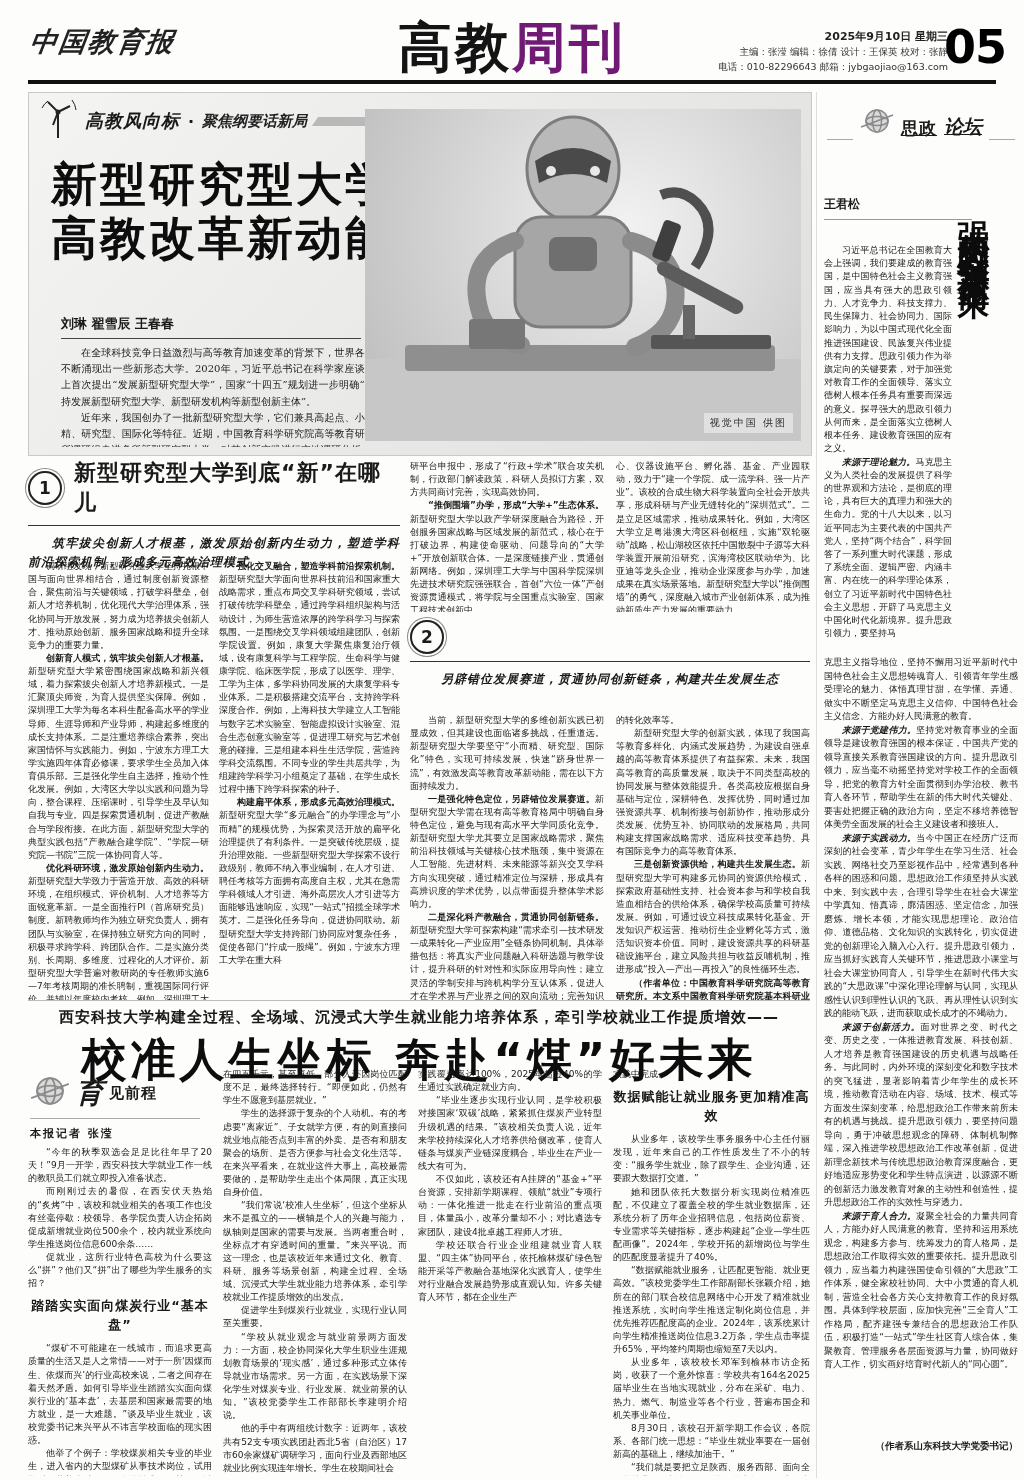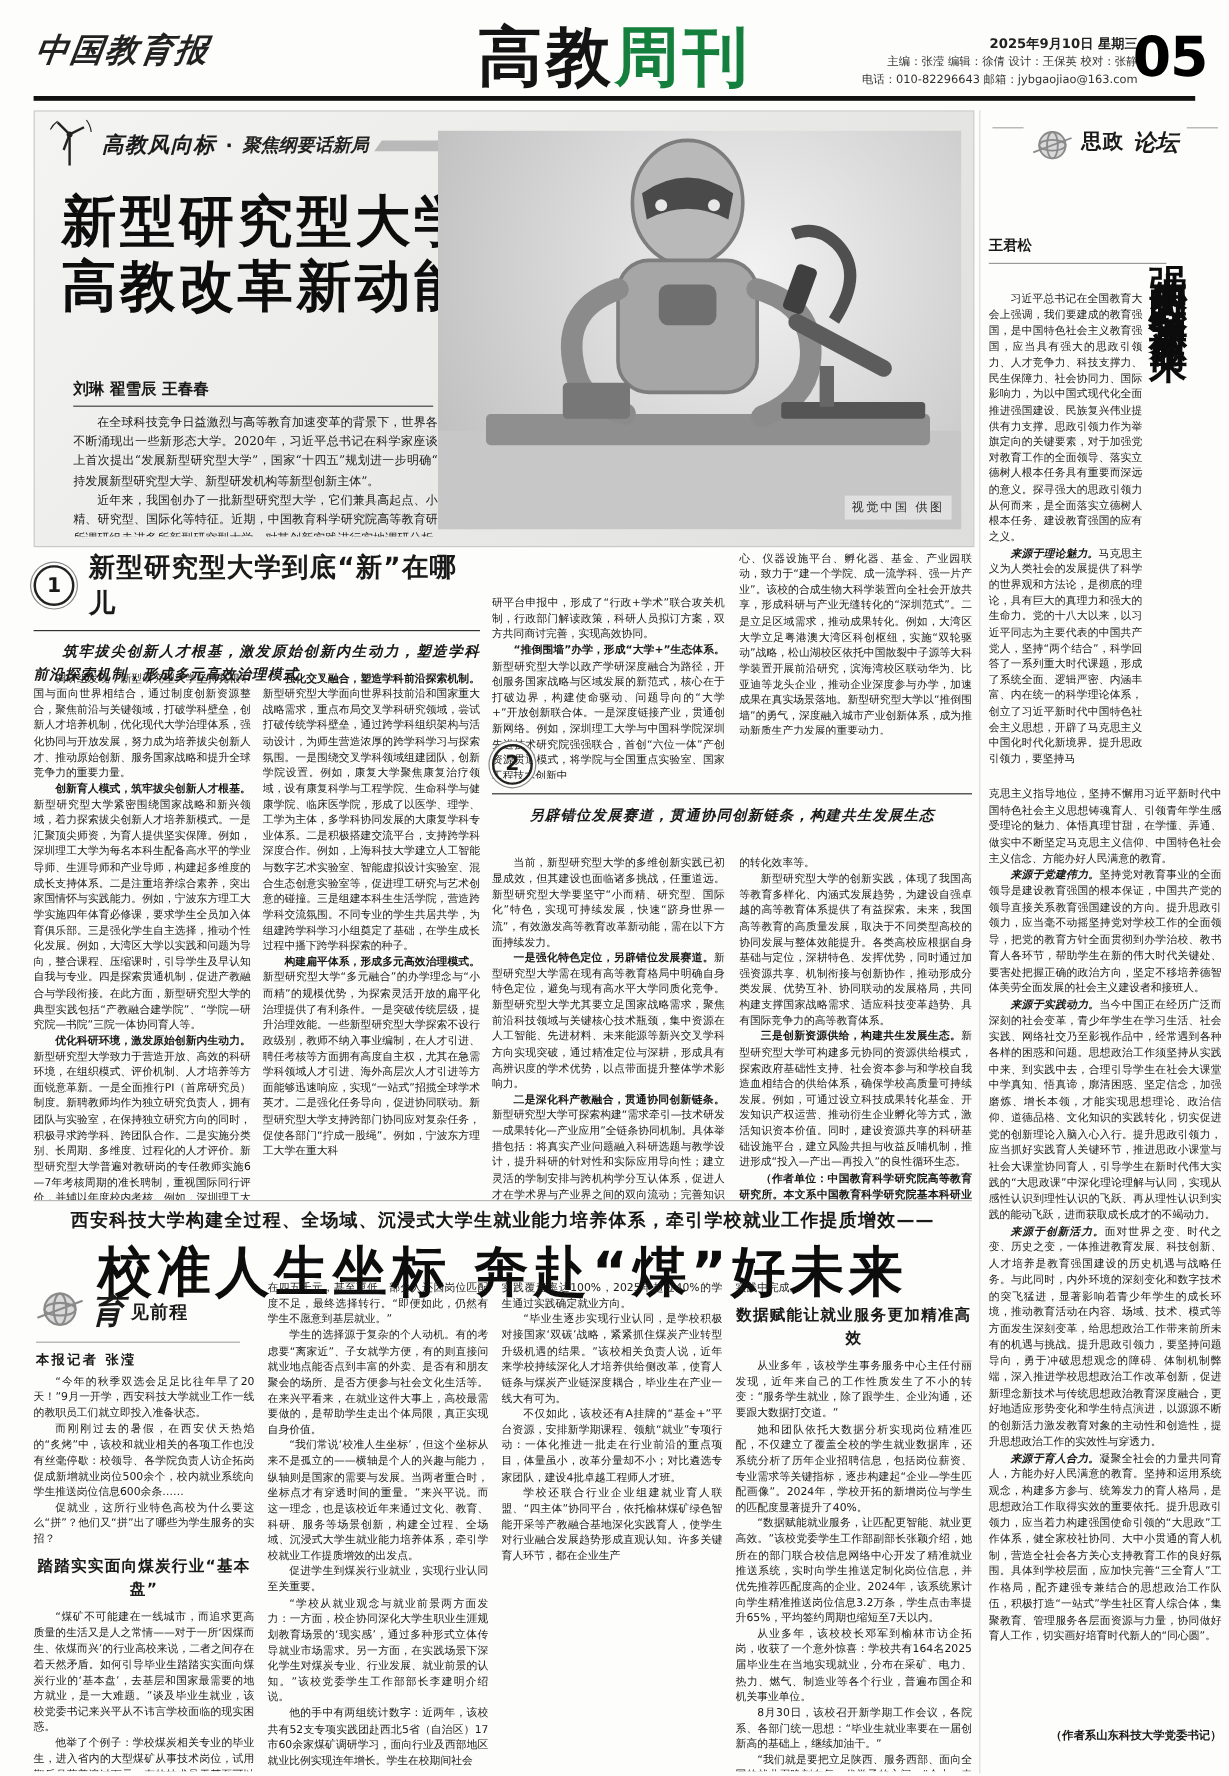--- a/index.html
+++ b/index.html
@@ -4,21 +4,21 @@
 <style>
   html,body{margin:0;padding:0;}
   body{width:1024px;height:1480px;position:relative;background:#fdfdfc;
        font-family:"DejaVu Sans","Liberation Sans",sans-serif;color:#1a1a1a;overflow:hidden;}
   .abs{position:absolute;}
   
   #paper-logo{left:30px;top:24px;font-family:"DejaVu Serif","Liberation Serif",serif;
       font-style:italic;font-weight:900;font-size:27px;transform:skewX(-8deg);color:#222;letter-spacing:2px;}
   #weekly-title{left:0;right:0;top:12px;text-align:center;font-size:54px;font-weight:900;letter-spacing:3px;}
   #weekly-title .strong{color:#141414;}
-  #weekly-title .light{color:#15803d;}
+  #weekly-title .light{color:#701a75;}
   #mast-info{right:76px;top:28px;text-align:right;font-size:9.5px;color:#333;line-height:1.55;}
   #mast-info .date{font-weight:bold;font-size:11px;color:#222;}
   #page-number{right:18px;top:20px;font-size:46px;color:#000000;font-weight:700;letter-spacing:-1px;}
   #mast-rule{left:28px;right:28px;top:80px;height:4px;background:#111;}
   
   #feature{left:28px;top:92px;width:782px;height:362px;border:1px solid #c9c9c9;
       background:linear-gradient(130deg,#f4f4f3 0%,#e9e9e8 55%,#dededd 100%);}
   #kicker{left:10px;top:8px;display:flex;align-items:center;gap:8px;height:40px;}
   .ribbon{height:9px;width:120px;background:#b9b9b9;transform:skewX(-35deg);}
   .ribbon.short{width:48px;background:#a5a5a5;}
@@ -28,21 +28,21 @@
   #feature-byline{left:32px;top:222px;font-size:13px;font-weight:bold;border-bottom:1px solid #444;padding-bottom:5px;width:300px;}
   #feature-intro{left:32px;top:252px;width:314px;height:102px;overflow:hidden;
       font-family:"DejaVu Serif","Liberation Serif",serif;font-size:10px;line-height:1.62;}
   
   #photo{left:336px;top:16px;width:436px;height:332px;overflow:hidden;
       background:radial-gradient(circle at 60% 35%,#f2f2f2 0%,#d8d8d8 45%,#b9b9b9 100%);}
   #photo-credit{position:absolute;right:8px;bottom:8px;font-size:10px;color:#2e2e2e;
       background:rgba(255,255,255,.45);padding:3px 6px;letter-spacing:2px;}
   
   #sidebar-divider{left:816px;top:92px;bottom:2px;width:1px;background:#ddd;}
-  #sp-badge{left:822px;top:106px;width:198px;display:flex;align-items:flex-start;justify-content:center;gap:7px;}
+  #sp-badge{left:822px;top:106px;width:198px;display:flex;align-items:flex-end;justify-content:center;gap:7px;text-decoration:underline;}
   #sp-badge .bline{flex:0 0 26px;height:1px;background:#aaa;}
   #sp-badge .strong{font-size:17px;font-weight:900;letter-spacing:1px;}
   #sp-badge .script{font-size:19px;font-weight:900;font-style:italic;font-family:"DejaVu Serif","Liberation Serif",serif;}
   #sp-author{left:824px;top:196px;font-size:12px;font-weight:bold;border-bottom:1px solid #999;padding-bottom:6px;width:148px;}
   #sp-narrow{left:824px;top:244px;width:128px;height:404px;overflow:hidden;font-size:9px;line-height:1.47;}
   #sp-vtitle{left:958px;top:196px;height:440px;writing-mode:vertical-rl;text-orientation:upright;
       font-size:32px;font-weight:900;letter-spacing:6px;line-height:1;color:#0c0c0c;}
   #sp-wide{left:824px;top:656px;width:194px;height:772px;overflow:hidden;font-size:9px;line-height:1.5;}
   #sp-signoff{left:824px;top:1440px;width:194px;text-align:right;font-size:9.5px;font-weight:bold;}
   #sidebar .para b,#sp-narrow .para b,#sp-wide .para b{font-style:italic;}
@@ -50,21 +50,21 @@
   .art-head{display:flex;align-items:center;gap:12px;}
   .num-circle{width:30px;height:30px;border:2px solid #222;border-radius:50%;box-shadow:0 0 0 2px #fff,0 0 0 3px #888;
       display:flex;align-items:center;justify-content:center;font-size:17px;font-weight:bold;flex:0 0 30px;}
   .art-title{font-size:22px;font-weight:900;letter-spacing:1px;}
   .art-rule{height:1px;background:#333;margin-top:7px;}
   .deck{font-family:"DejaVu Serif","Liberation Serif",serif;font-style:italic;font-weight:600;
       font-size:12px;line-height:1.6;text-align:justify;text-indent:2em;letter-spacing:1px;margin-top:8px;}
   #a1-head{left:28px;top:458px;width:372px;}
   #a1-col1{left:28px;top:560px;width:181px;height:440px;}
   #a1-col2{left:219px;top:560px;width:181px;height:440px;}
-  #a1-col3{left:410px;top:460px;width:194px;height:152px;margin-top:37px;}
+  #a1-col3{left:410px;top:460px;width:194px;height:152px;}
   #a1-col4{left:616px;top:460px;width:194px;height:152px;}
   #a2-head{left:410px;top:620px;width:400px;}
   #a2-col1{left:410px;top:714px;width:194px;height:288px;}
   #a2-col2{left:616px;top:714px;width:194px;height:288px;}
   .bodycol{overflow:hidden;font-size:9px;line-height:1.46;}
   .para{margin:0;text-align:justify;text-indent:2em;}
   .para.cont{text-indent:0;}
   .para b{font-weight:bold;}
   .para.note{font-weight:bold;}
   .colsub{margin:7px 0;text-align:center;font-weight:bold;font-size:13px;letter-spacing:1px;}

